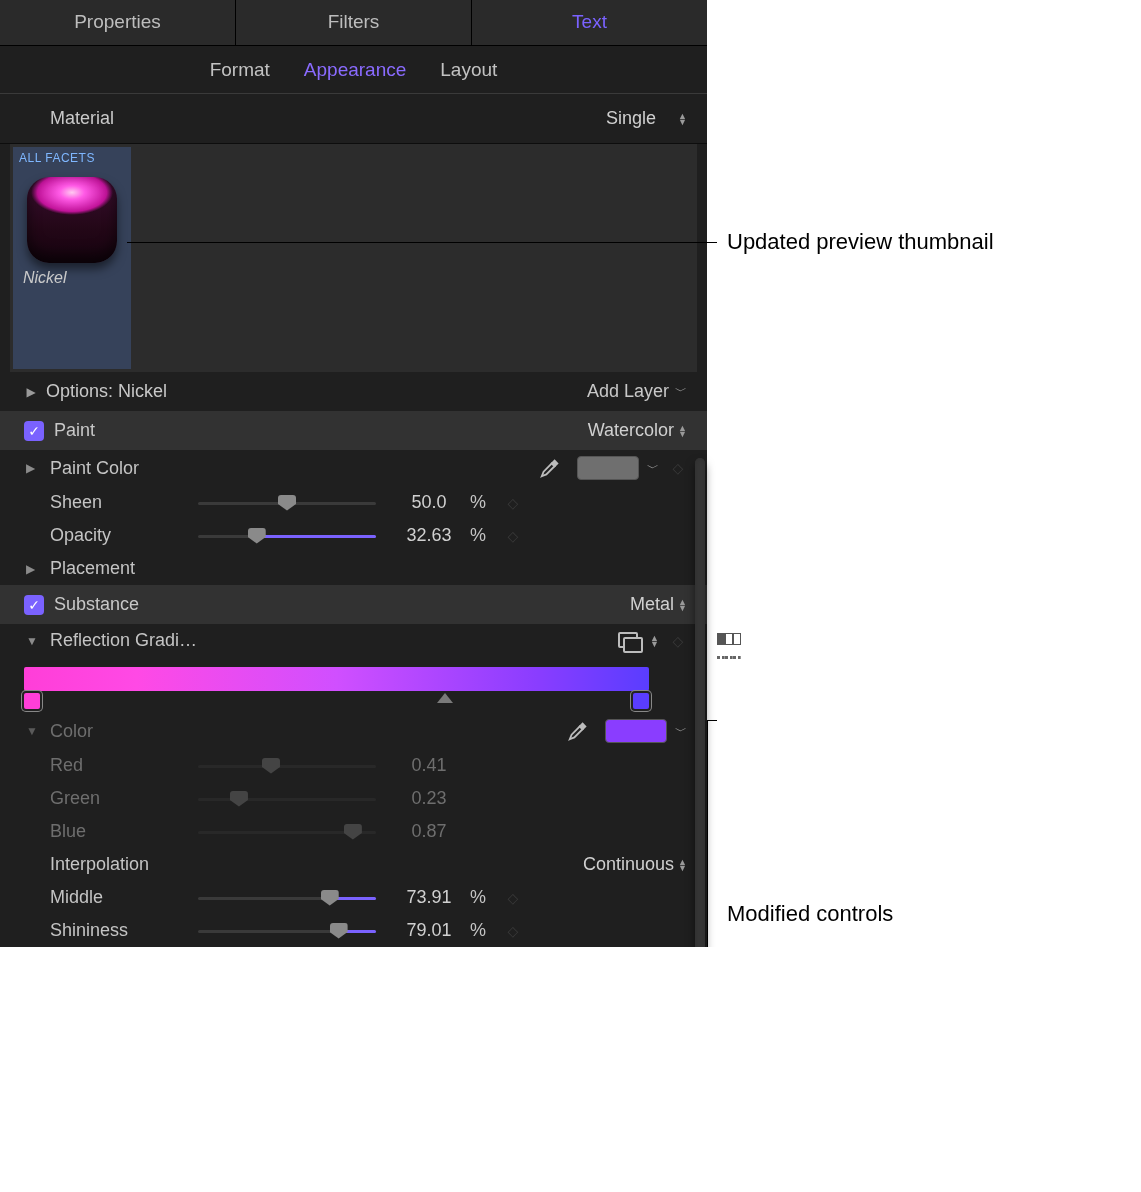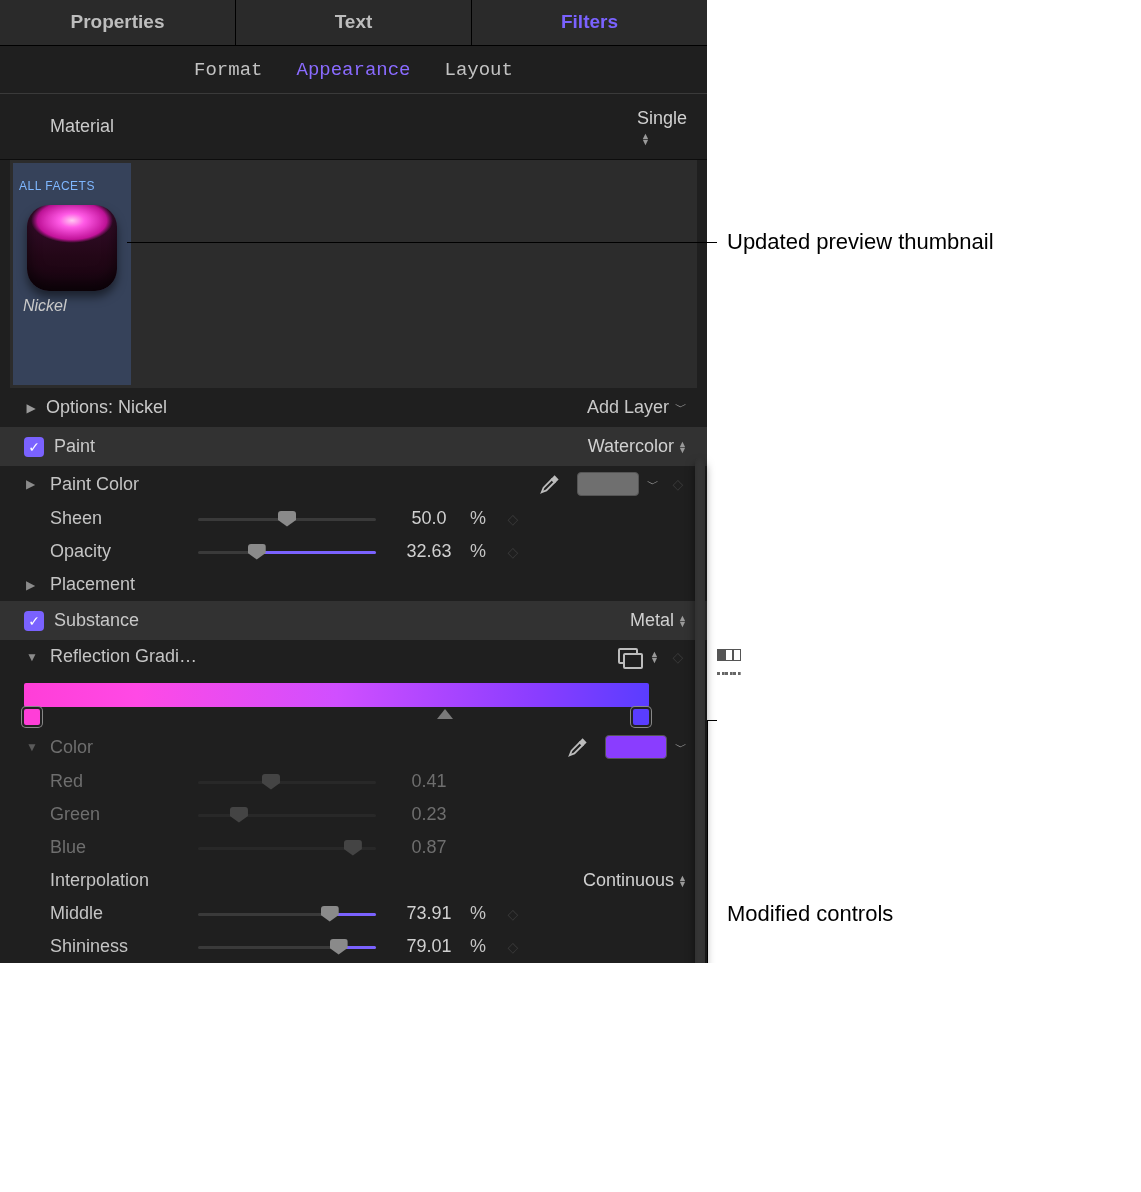--- a/index.html
+++ b/index.html
@@ -29,66 +29,65 @@
     border-bottom: 1px solid #000;
   }
   .tab {
     flex: 1;
     text-align: center;
     padding: 11px 0 12px;
     color: #bdbdbd;
     font-size: 19px;
     border-right: 1px solid #000;
     background: #2a2a2a;
-    font-weight: bold;
   }
   .tab:last-child { border-right: none; color: #7a62ff; }
 
   
   .subtabs {
     display: flex;
     justify-content: center;
     gap: 34px;
     padding: 13px 0 12px;
     border-bottom: 1px solid #3a3a3a;
   }
-  .subtab { color: #c2c2c2; font-size: 19px; font-family: Liberation Mono, monospace; }
+  .subtab { color: #c2c2c2; font-size: 19px; }
   .subtab.active { color: #8a6bff; }
 
   
   .row {
     display: flex;
     align-items: center;
     padding: 8px 20px 8px 50px;
     font-size: 18px;
   }
   .material-row { padding-top: 14px; padding-bottom: 14px; border-bottom: 1px solid #0d0d0d; }
   .label { flex: 1; color: #c9c9c9; }
-  .value-group { display: flex; align-items: flex-start; gap: 4px; color: #c9c9c9; flex-direction: column; }
+  .value-group { display: flex; align-items: center; gap: 18px; color: #c9c9c9; }
   .updown {
     display: inline-flex; flex-direction: column; line-height: 6px;
     font-size: 9px; color: #9a9a9a; margin-left: 4px;
   }
   .updown::before { content: "▲"; }
   .updown::after { content: "▼"; }
 
   
   .preview-area {
     background: #2c2c2c;
     padding: 0 0 0 0;
     margin: 0 10px;
     height: 228px;
     position: relative;
   }
   .facet-card {
     position: absolute;
     left: 3px; top: 3px;
     width: 118px; height: 222px;
     background: #36425a;
-    padding: 16px 6px;
+    padding: 4px 6px;
   }
   .facet-title { color: #7fb7ff; font-size: 12px; letter-spacing: 0.5px; }
   .thumb {
     width: 90px; height: 86px; margin: 12px auto 6px;
     border-radius: 22px;
     background:
       radial-gradient(ellipse 70% 40% at 50% 18%, #ffc9f0 0%, #ff5ae6 20%, #c2139a 55%, rgba(0,0,0,0) 65%),
       linear-gradient(#3a0f30 0%, #230717 60%, #170410 100%);
     box-shadow: inset 0 -8px 14px rgba(0,0,0,0.6), 0 6px 10px rgba(0,0,0,0.5);
   }
@@ -206,22 +205,22 @@
 
 </style>
 </head>
 <body>
 
 <div class="wrap">
   <div class="panel" style="position:relative;">
 
     <div class="tabs">
       <div class="tab">Properties</div>
+      <div class="tab">Filters</div>
       <div class="tab">Text</div>
-      <div class="tab">Filters</div>
     </div>
 
     <div class="subtabs">
       <span class="subtab">Format</span>
       <span class="subtab active">Appearance</span>
       <span class="subtab">Layout</span>
     </div>
 
     <div class="row material-row">
       <span class="label">Material</span>

